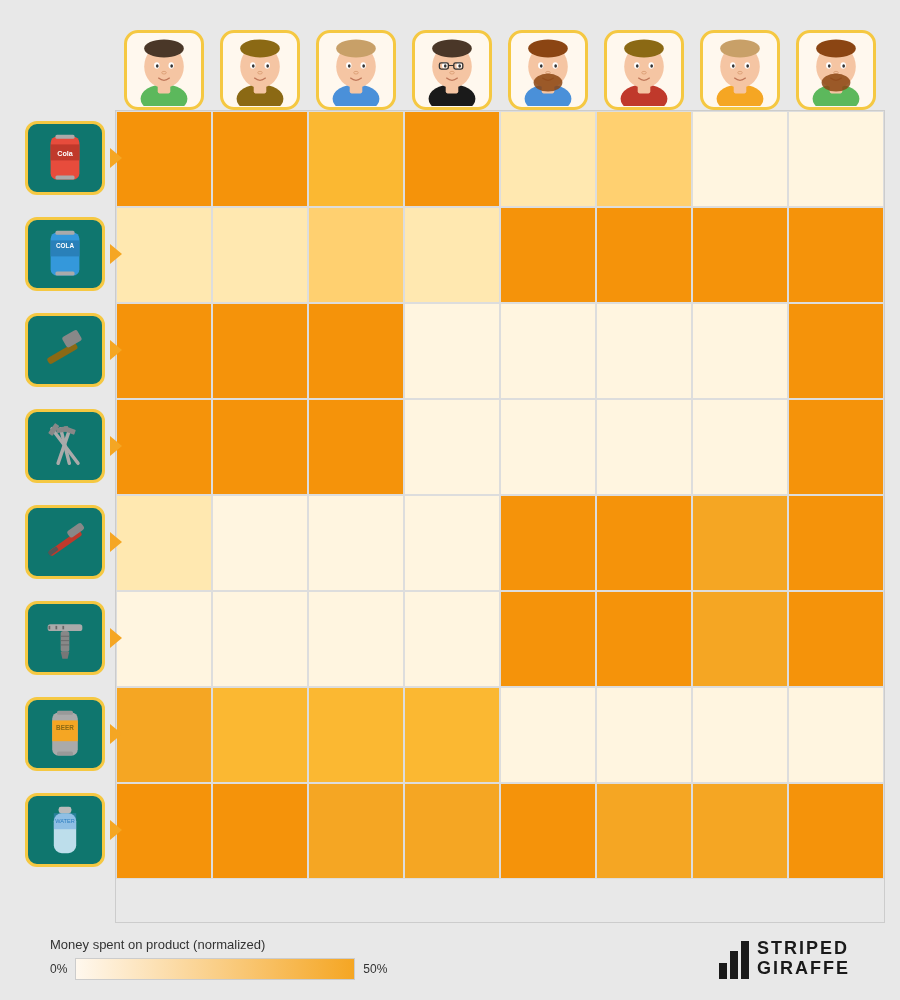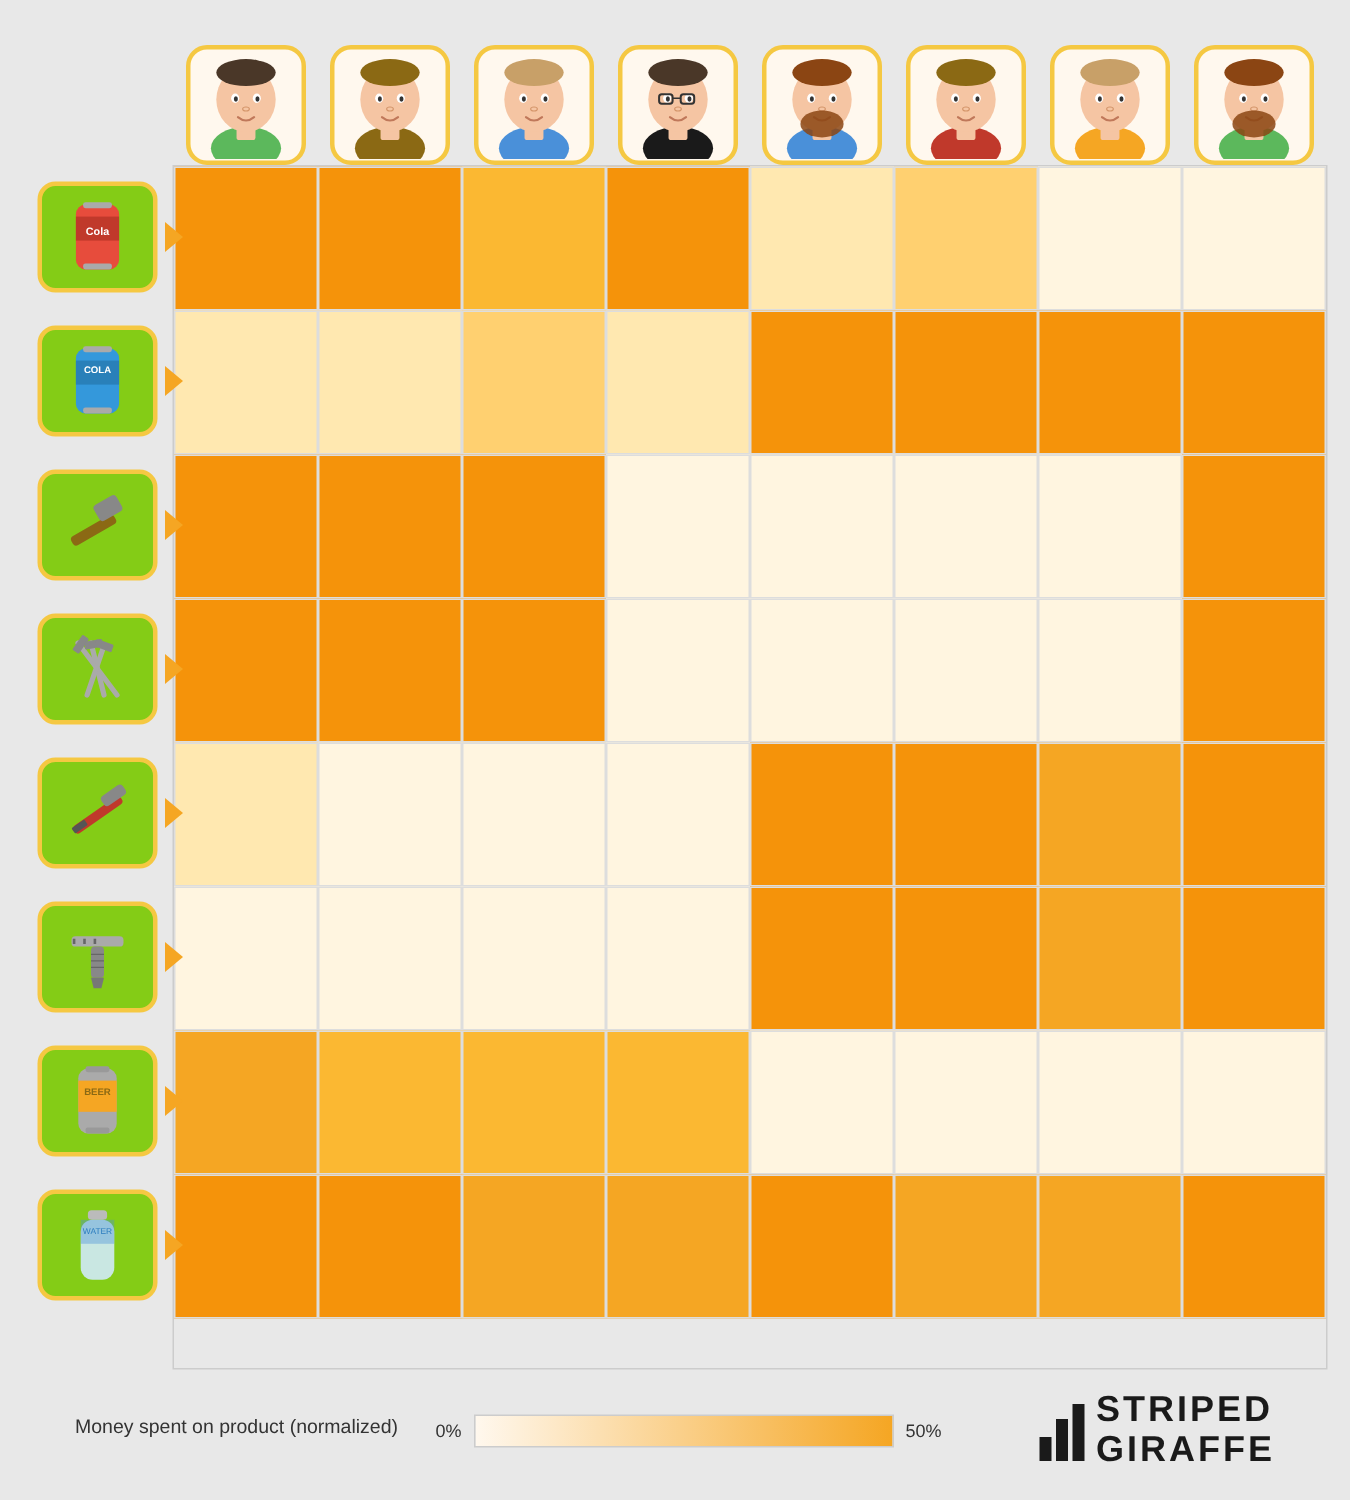--- a/index.html
+++ b/index.html
@@ -68,21 +68,21 @@
       display: flex;
       align-items: center;
       justify-content: center;
     }
 
     .product-box {
       width: 80px;
       height: 74px;
       border: 3px solid #f5c842;
       border-radius: 12px;
-      background: #84cc16;
+      background: #0f766e;
       display: flex;
       align-items: center;
       justify-content: center;
       font-size: 28px;
       position: relative;
     }
 
     
     .arrow-right {
       position: absolute;
@@ -120,22 +120,21 @@
       flex-direction: row;
       align-items: center;
       justify-content: space-between;
       width: 100%;
       margin-top: 14px;
       padding: 0 10px;
     }
 
     .legend-left {
       display: flex;
-      flex-direction: row;
-      gap: 25px;
+      flex-direction: column;
     }
 
     .legend-label {
       font-size: 13px;
       color: #333;
       margin-bottom: 6px;
     }
 
     .legend-bar-container {
       display: flex;
@@ -176,21 +175,21 @@
       width: 8px;
     }
 
     .brand-text {
       display: flex;
       flex-direction: column;
       line-height: 1.1;
     }
 
     .brand-name {
-      font-size: 24px;
+      font-size: 18px;
       font-weight: bold;
       color: #1a1a1a;
       letter-spacing: 2px;
     }
   </style>
 </head>
 <body>
 
 <div class="main-container">
 

